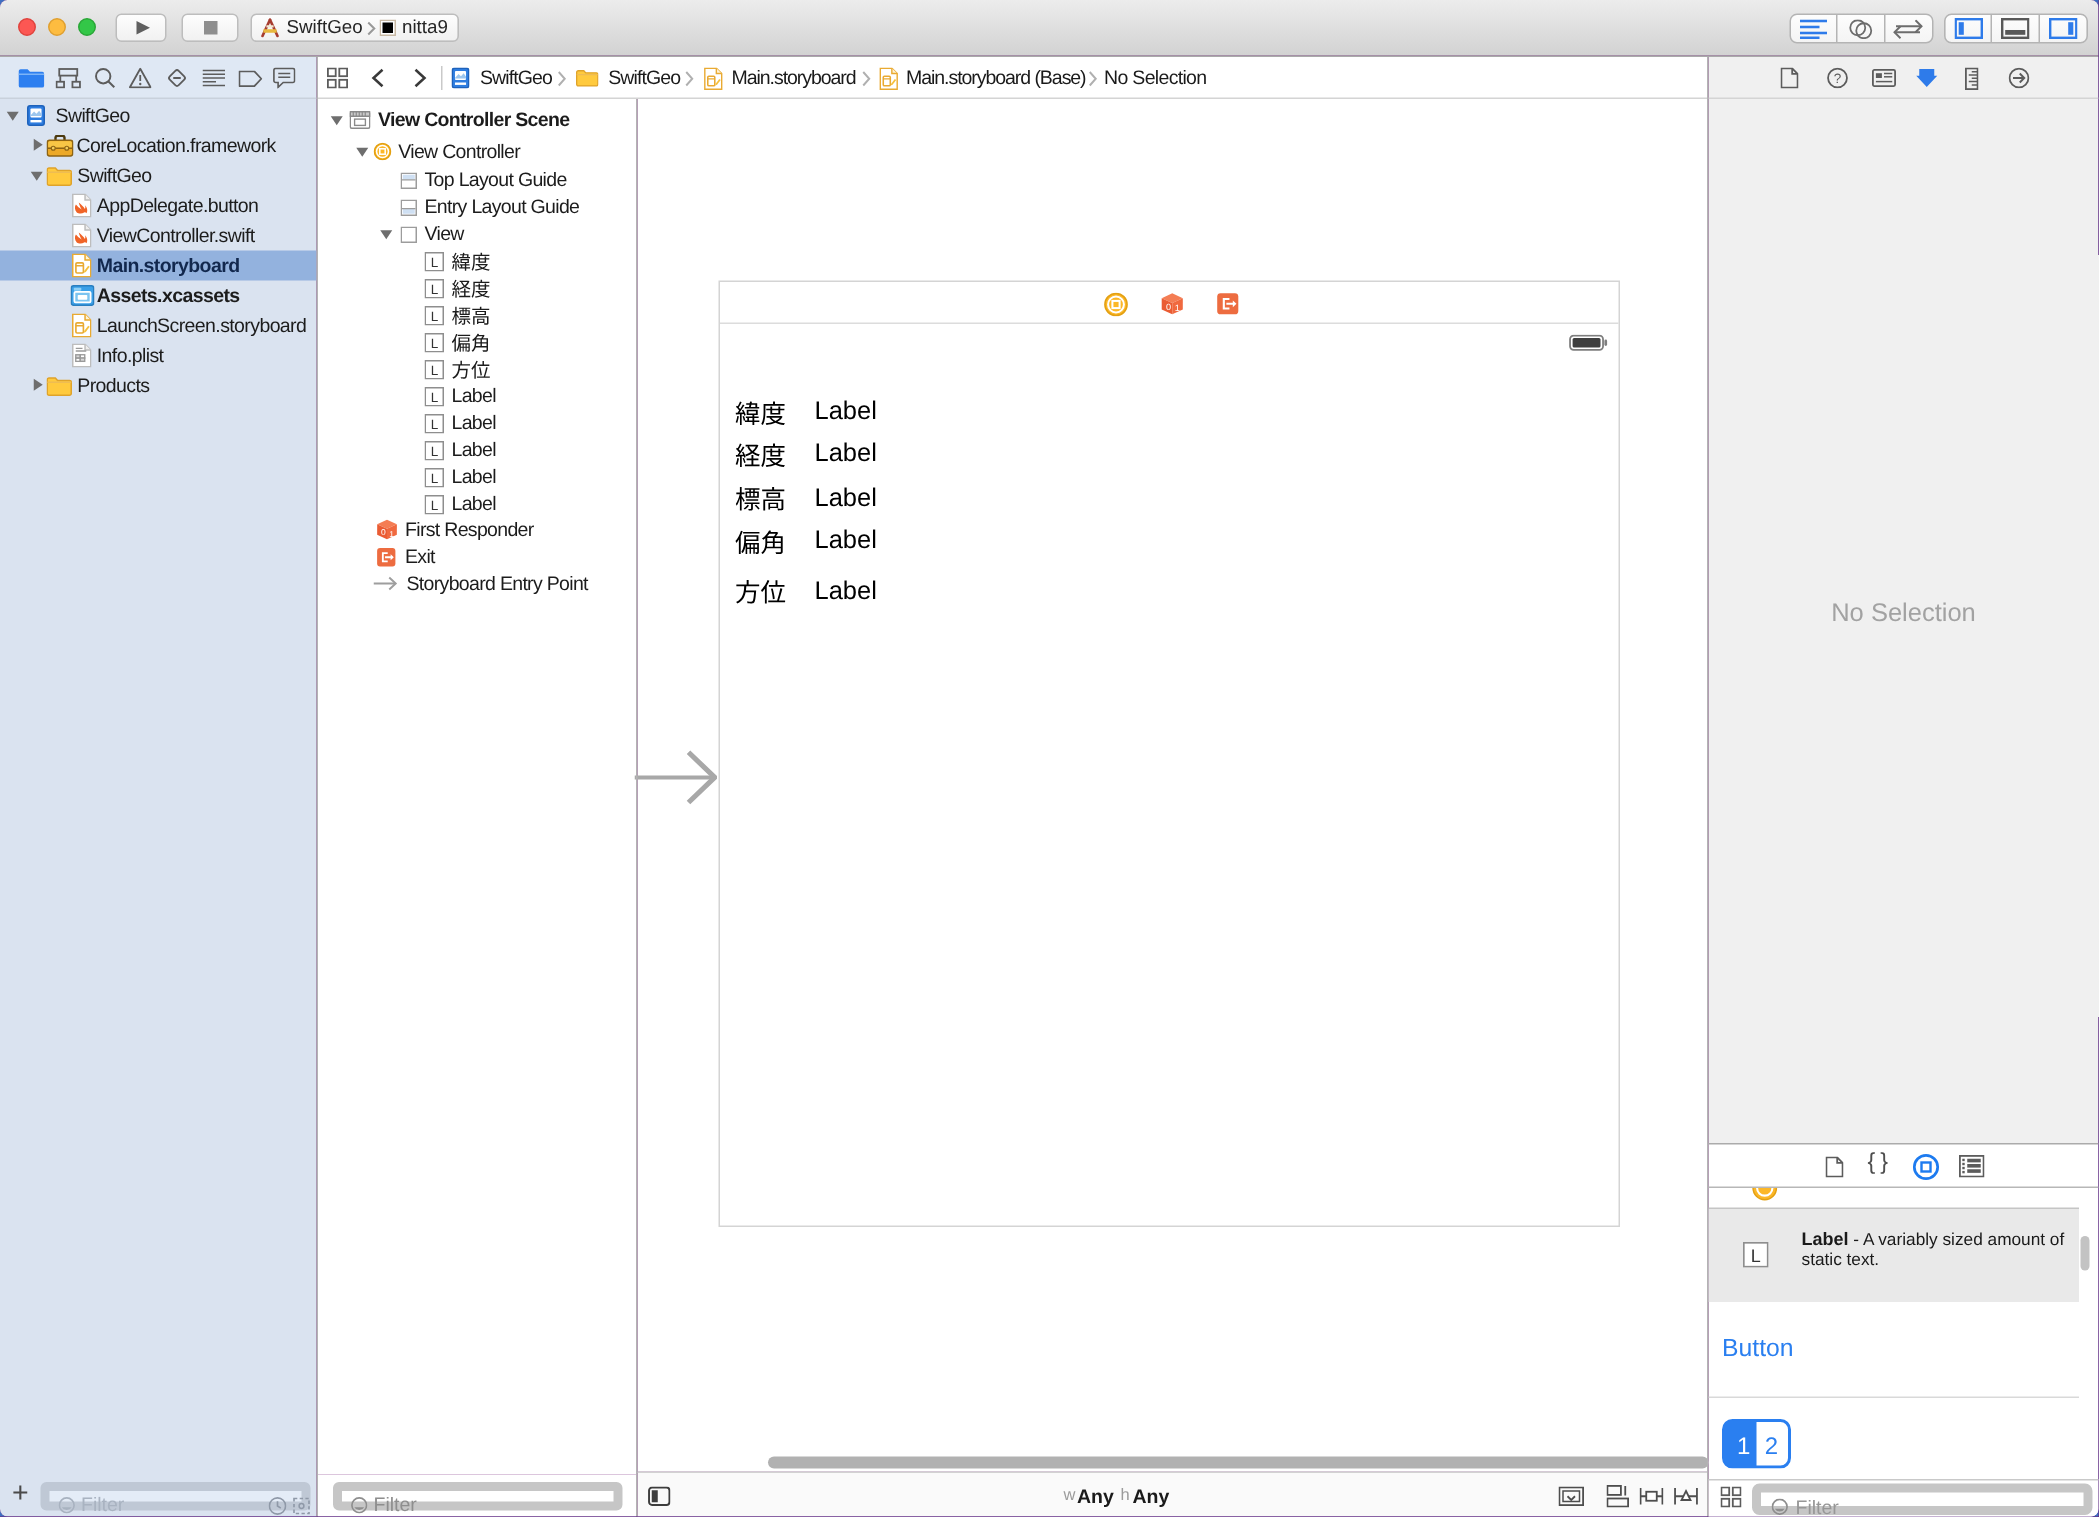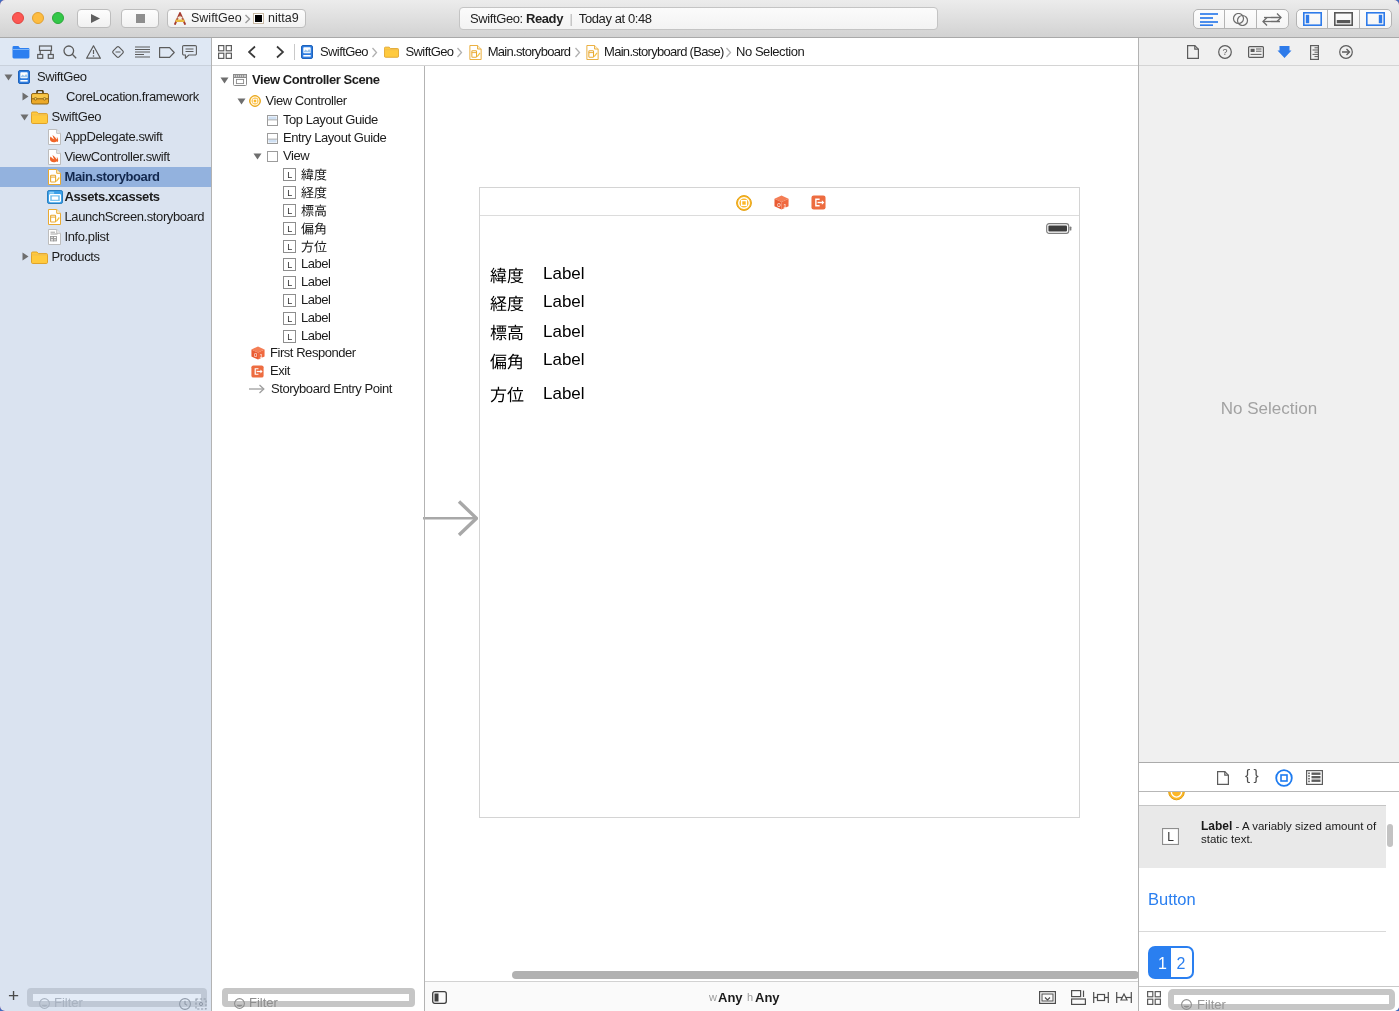--- a/index.html
+++ b/index.html
@@ -95,21 +95,20 @@
  <span class="abs" style="left:23px;top:0;line-height:17px">SwiftGeo</span>
  <svg class="abs" style="left:76px;top:4px" width="7" height="10">
           <polyline points="1.5,1 5.5,5 1.5,9" fill="none" stroke="#9a9a9a" stroke-width="1.4"></polyline>
         </svg>
  <svg class="abs" style="left:85px;top:3px" width="11" height="11">
           <rect x="0.5" y="0.5" width="10" height="10" fill="#fff" stroke="#c8b9a4"></rect>
           <rect x="2" y="2" width="7" height="7" fill="#000"></rect>
         </svg>
  <span class="abs" style="left:100px;top:0;line-height:17px">nitta9</span>
 </div>
-<div id="status" style="letter-spacing:-0.4px"><span>SwiftGeo: <span class="b">Ready</span></span><span style="color:#b5b5b5">&nbsp;&nbsp;|&nbsp;&nbsp;</span><span>Today at 0:48</span></div>
 <div class="seg" style="left:1193px;width:96px">
  <div>
           <svg width="18" height="14">
             <g stroke="#2e7bea" stroke-width="1.7">
               <line x1="0" y1="2" x2="18" y2="2"></line>
               <line x1="0" y1="6" x2="13" y2="6"></line>
               <line x1="0" y1="10" x2="18" y2="10"></line>
               <line x1="0" y1="13.2" x2="13" y2="13.2"></line>
             </g>
           </svg>
@@ -313,40 +312,40 @@
           <polygon points="1.5,0.5 7.5,4.5 1.5,8.5" fill="#6e6e6e"></polygon>
         </svg>
         <svg class="abs" style="left:31px;top:3px" width="18" height="15">
           <path d="M6 3.5 v-1.8 a1.4 1.4 0 0 1 1.4-1.2 h3.2 a1.4 1.4 0 0 1 1.4 1.2 v1.8" fill="none" stroke="#4c3a10" stroke-width="1.6"></path>
           <rect x="0.5" y="3.5" width="17" height="10.5" rx="1.6" fill="#eca928" stroke="#8d6414"></rect>
           <rect x="1.2" y="4.2" width="15.6" height="4.3" rx="1" fill="#f7c646"></rect>
           <line x1="1" y1="8.8" x2="17" y2="8.8" stroke="#8d6414" stroke-width="1"></line>
           <circle cx="4.5" cy="8.8" r="1.3" fill="#f3cf5c" stroke="#8d6414" stroke-width="0.8"></circle>
           <circle cx="13.5" cy="8.8" r="1.3" fill="#f3cf5c" stroke="#8d6414" stroke-width="0.8"></circle>
         </svg>
-        <span class="abs" style="left:66px">CoreLocation.framework</span>
+        <span class="abs" style="left:51px">CoreLocation.framework</span>
       </div>
       <div class="nrow" style="top:41px;">
         <svg class="abs" style="left:20px;top:6px" width="9" height="8">
           <polygon points="0.5,1.5 8.5,1.5 4.5,7.5" fill="#6e6e6e"></polygon>
         </svg>
         <svg class="abs" style="left:31px;top:4px" width="17" height="13" viewBox="0 0 17 13">
           <path d="M0.5 2.2 a1.2 1.2 0 0 1 1.2-1.2 h4.2 l1.5 1.6 h8 a1.1 1.1 0 0 1 1.1 1.1 v7.6 a1.2 1.2 0 0 1 -1.2 1.2 h-13.6 a1.2 1.2 0 0 1 -1.2-1.2 z" fill="#ffca3e" stroke="#dfa32a"></path>
           <path d="M0.5 4.1 h16 v-0.9 a1.1 1.1 0 0 0 -1.1-1.1 h-8 l-0.6-0.6 h-6.3 z" fill="#fgdb70" fill-opacity="0"></path>
           <path d="M0.5 3.9 h16" stroke="#eebc53" stroke-width="1"></path>
         </svg>
         <span class="abs" style="left:51.5px">SwiftGeo</span>
       </div>
       <div class="nrow" style="top:61px;">
         <svg class="abs" style="left:48px;top:2px" width="13" height="16">
           <path d="M0.5 0.5 h8.2 l3.8 3.8 v11.2 h-12 z" fill="#fff" stroke="#bdbdbd"></path>
           <path d="M8.7 0.5 v3.8 h3.8" fill="#eee" stroke="#bdbdbd"></path>
           <path d="M3.2 12.6 c-1.5-1.5-1.6-3.8-0.6-5.2 1 1.2 2.3 2.4 3.8 3.2 -0.9-1.5-1.7-3.3-1.9-4.6 1.6 1.2 3.3 2.9 4.1 4.4 0.5-0.9 0.3-2 0.1-2.6 2 2.3 1.6 4.6 0.9 5.3 -0.4-0.6-1-0.7-1.5-0.4 -1.6 0.9-3.8 0.7-4.9-0.1z" fill="#f06428"></path>
         </svg>
-        <span class="abs" style="left:64.5px">AppDelegate.swift</span>
+        <span class="abs" style="left:64.5px">AppDelegate.button</span>
       </div>
       <div class="nrow" style="top:81px;">
         <svg class="abs" style="left:48px;top:2px" width="13" height="16">
           <path d="M0.5 0.5 h8.2 l3.8 3.8 v11.2 h-12 z" fill="#fff" stroke="#bdbdbd"></path>
           <path d="M8.7 0.5 v3.8 h3.8" fill="#eee" stroke="#bdbdbd"></path>
           <path d="M3.2 12.6 c-1.5-1.5-1.6-3.8-0.6-5.2 1 1.2 2.3 2.4 3.8 3.2 -0.9-1.5-1.7-3.3-1.9-4.6 1.6 1.2 3.3 2.9 4.1 4.4 0.5-0.9 0.3-2 0.1-2.6 2 2.3 1.6 4.6 0.9 5.3 -0.4-0.6-1-0.7-1.5-0.4 -1.6 0.9-3.8 0.7-4.9-0.1z" fill="#f06428"></path>
         </svg>
         <span class="abs" style="left:64.5px">ViewController.swift</span>
       </div>
       <div class="nrow" style="top:101px;background:#93b2de;">

